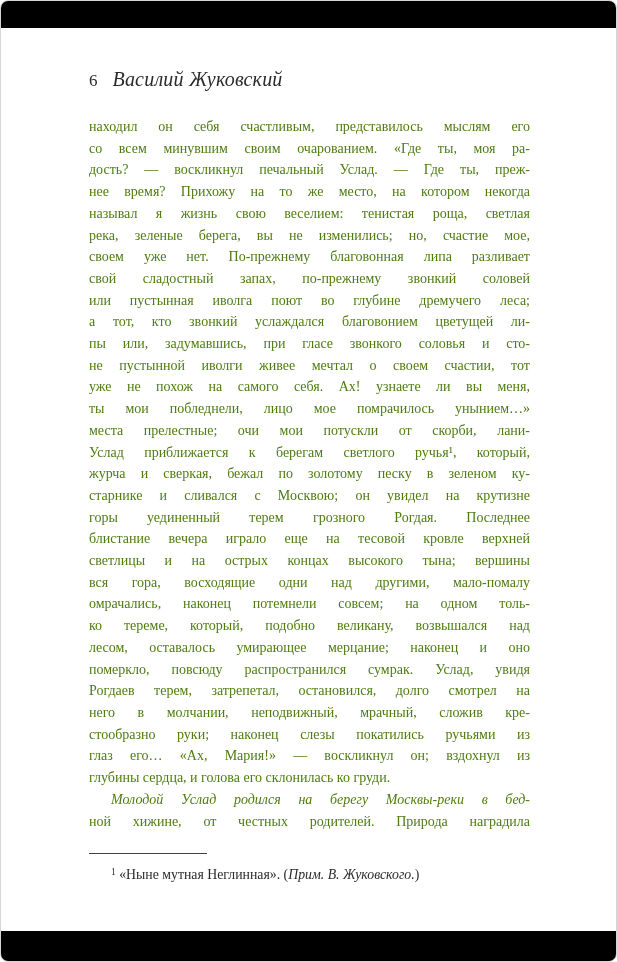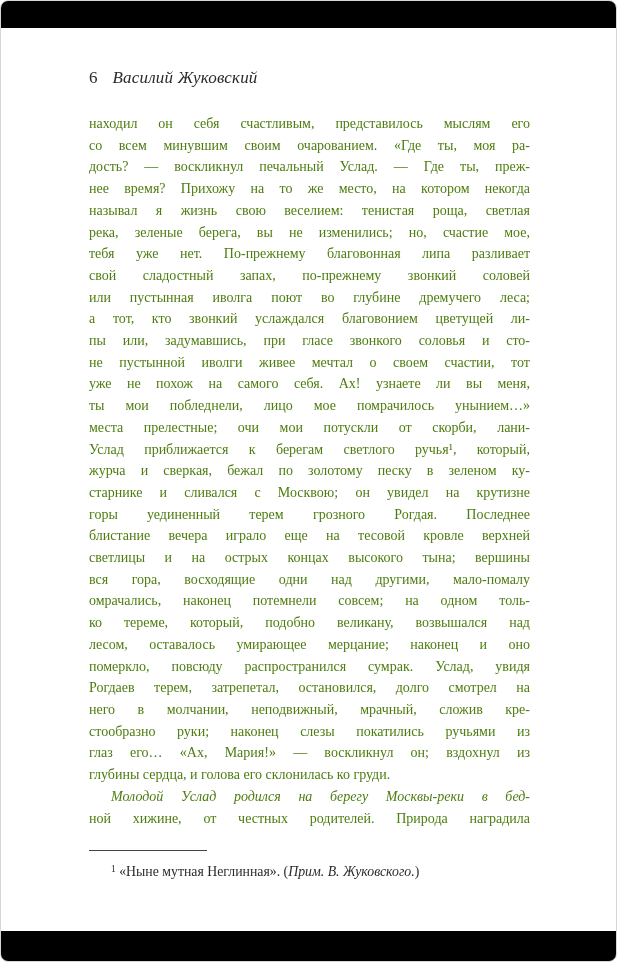--- a/index.html
+++ b/index.html
@@ -22,21 +22,21 @@
   .bottombar { height: 30px; background: #000000; flex: 0 0 auto; }
   .page {
     flex: 1 1 auto;
     background: #ffffff;
     padding: 40px 86px 0 88px;
     color: #2b2b2b;
     overflow: hidden;
   }
   .header { display: flex; align-items: baseline; gap: 15px; margin-bottom: 25px; color: #2b2b2b; }
   .pagenum { font-size: 17px; }
-  .runhead { font-style: italic; font-size: 17px; letter-spacing: 0.2px; }
+  .runhead { font-style: italic; font-size: 20px; letter-spacing: 0.2px; }
   .bodytext { font-size: 14px; line-height: 21.7px; color: #4d7c0f; }
   .line { text-align: justify; text-align-last: justify; }
   .line.last { text-align-last: left; }
   .paragraph.indent .line:first-child { text-indent: 22px; font-style: italic; }
   .footnote-area { margin-top: 21px; }
   .fn-rule { width: 118px; border-top: 1px solid #444; }
   .fn-line { margin-top: 9px; font-size: 13.8px; line-height: 18px; color: #2b2b2b; text-indent: 22px; }
   .fn-marker { font-size: 9.5px; vertical-align: 4px; }
   .it { font-style: italic; text-align: right; }
 </style>
@@ -51,21 +51,21 @@
       <span class="runhead">Василий Жуковский</span>
     </div>
     <div class="bodytext" id="body-text">
         <div class="paragraph">
           <div class="line">находил он себя счастливым, представилось мыслям его</div>
           <div class="line">со всем минувшим своим очарованием. «Где ты, моя ра-</div>
           <div class="line">дость? — воскликнул печальный Услад. — Где ты, преж-</div>
           <div class="line">нее время? Прихожу на то же место, на котором некогда</div>
           <div class="line">называл я жизнь свою веселием: тенистая роща, светлая</div>
           <div class="line">река, зеленые берега, вы не изменились; но, счастие мое,</div>
-          <div class="line">тебя уже нет. По-прежнему благовонная липа разливает</div>
+          <div class="line">своем уже нет. По-прежнему благовонная липа разливает</div>
           <div class="line">свой сладостный запах, по-прежнему звонкий соловей</div>
           <div class="line">или пустынная иволга поют во глубине дремучего леса;</div>
           <div class="line">а тот, кто звонкий услаждался благовонием цветущей ли-</div>
           <div class="line">пы или, задумавшись, при гласе звонкого соловья и сто-</div>
           <div class="line">не пустынной иволги живее мечтал о своем счастии, тот</div>
           <div class="line">уже не похож на самого себя. Ах! узнаете ли вы меня,</div>
           <div class="line">ты мои побледнели, лицо мое помрачилось унынием…»</div>
           <div class="line">места прелестные; очи мои потускли от скорби, лани-</div>
           <div class="line">Услад приближается к берегам светлого ручья¹, который,</div>
           <div class="line">журча и сверкая, бежал по золотому песку в зеленом ку-</div>

